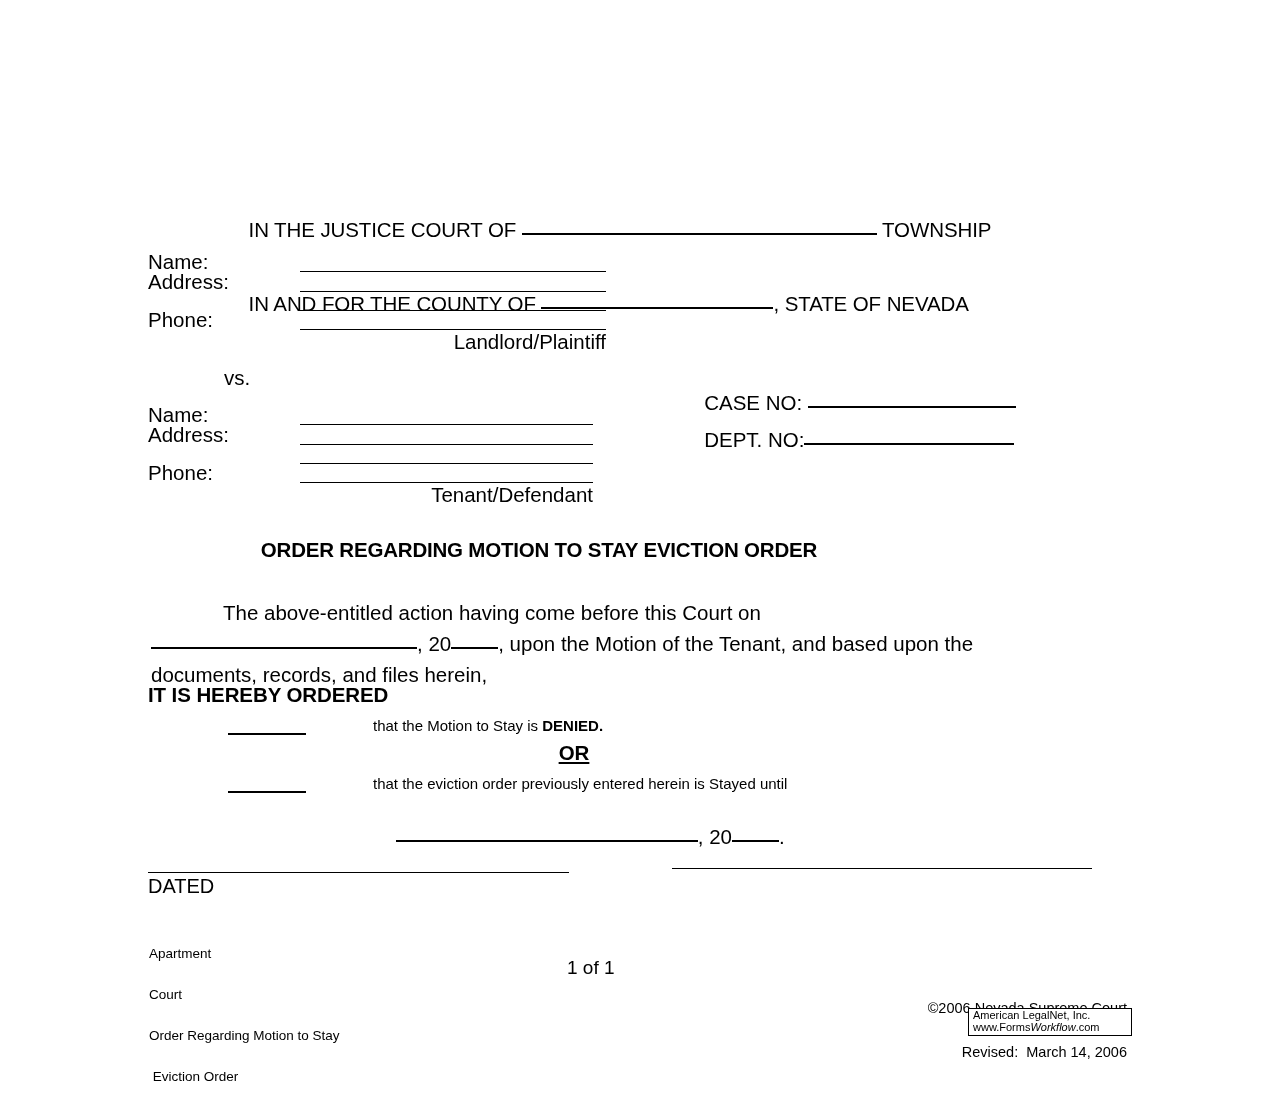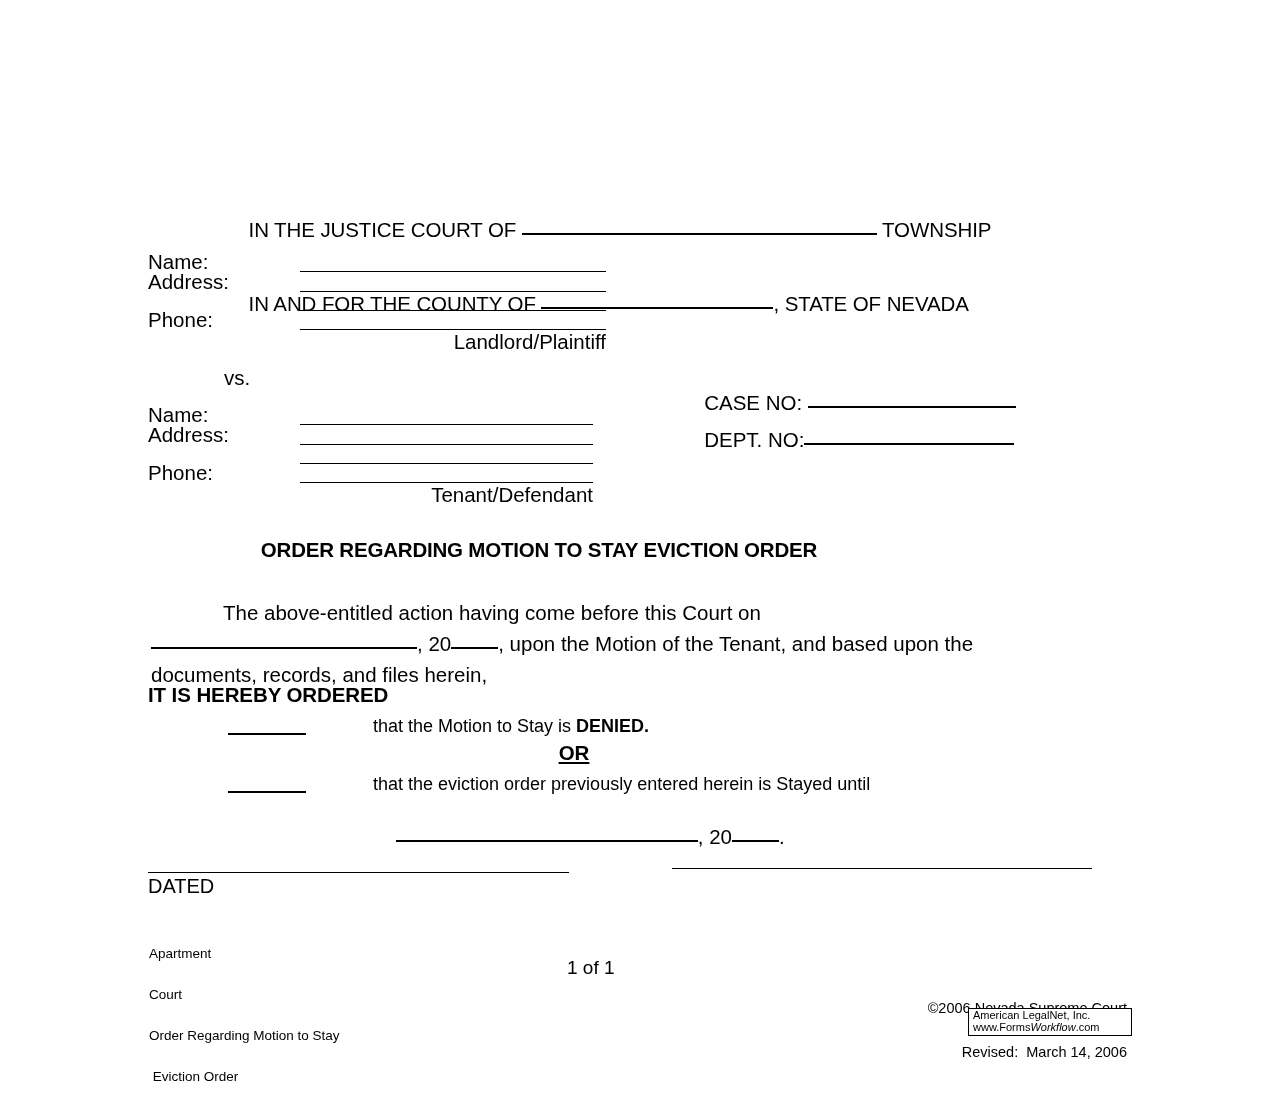--- a/index.html
+++ b/index.html
@@ -112,21 +112,21 @@
   }
 
   
   .opt-rule {
     position: absolute;
     border-bottom: 2px solid #000;
     height: 0;
   }
   .opt-text {
     position: absolute;
-    font-size: 18px;
+    font-size: 15px;
     line-height: 28px;
   }
   .opt-text.just {
     text-align: justify;
     text-justify: inter-word;
   }
   .or-word {
     position: absolute;
     top: 741px;
     left: 0;

